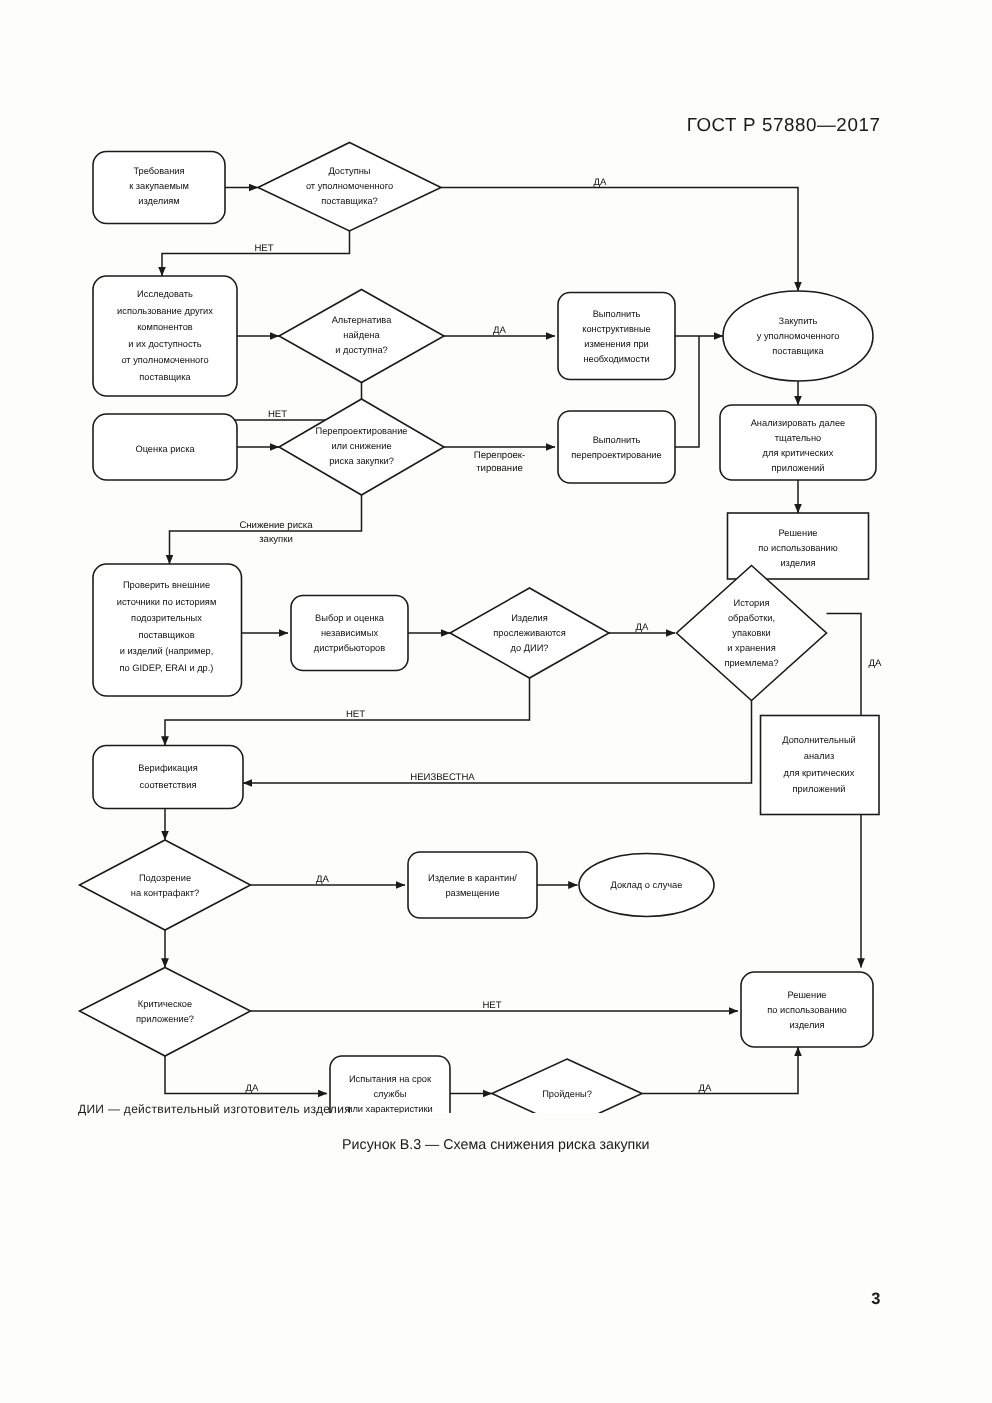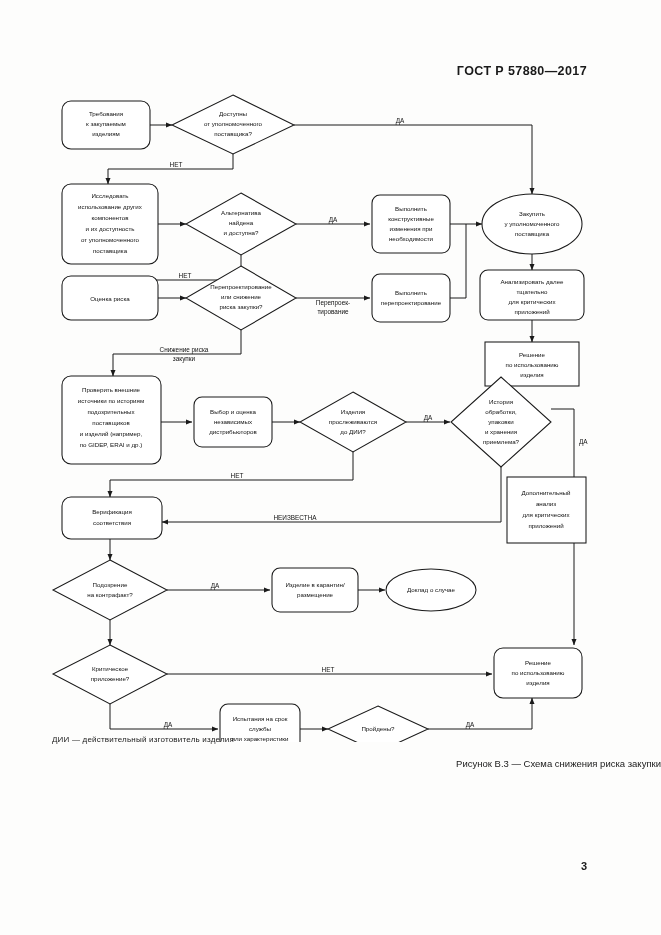--- a/index.html
+++ b/index.html
@@ -6,37 +6,37 @@
   body {
     width: 661px; height: 935px;
     background: #fdfdfc;
     font-family: "Liberation Sans", sans-serif;
     color: #1a1a1a;
     position: relative;
     overflow: hidden;
   }
   .page { position:absolute; inset:0; }
   .doc-header {
-    position:absolute; top:64px; right:74px;
-    font-size:12.5px; font-weight:bold; letter-spacing:0.4px;
+    position:absolute; top:76px; right:74px;
+    font-size:12.5px; font-weight:normal; letter-spacing:0.4px;
     white-space:nowrap;
   }
   .figure-wrap { position:absolute; top:92px; left:0; width:661px; height:650px; }
   svg { display:block; }
   .nodelabel { font-family:"Liberation Sans", sans-serif; font-size:6.2px; fill:#111; }
   .edgelabel { font-family:"Liberation Sans", sans-serif; font-size:6.4px; fill:#111; }
   .shape { fill:#fff; stroke:#1a1a1a; stroke-width:1.05; }
   .edge { stroke:#1a1a1a; stroke-width:1.0; fill:none; }
   .footnote {
     position:absolute; left:52px; top:735px;
     font-size:8px; letter-spacing:0.2px;
   }
   .caption {
     position:absolute; left:0; top:758px; width:661px;
-    text-align:right; font-size:9.5px;
+    text-align:center; font-size:9.5px;
   }
   .pagenum {
     position:absolute; right:74px; bottom:63px;
     font-size:11px; font-weight:bold;
   }
 </style>
 </head>
 <body>
 
 <div class="page">

